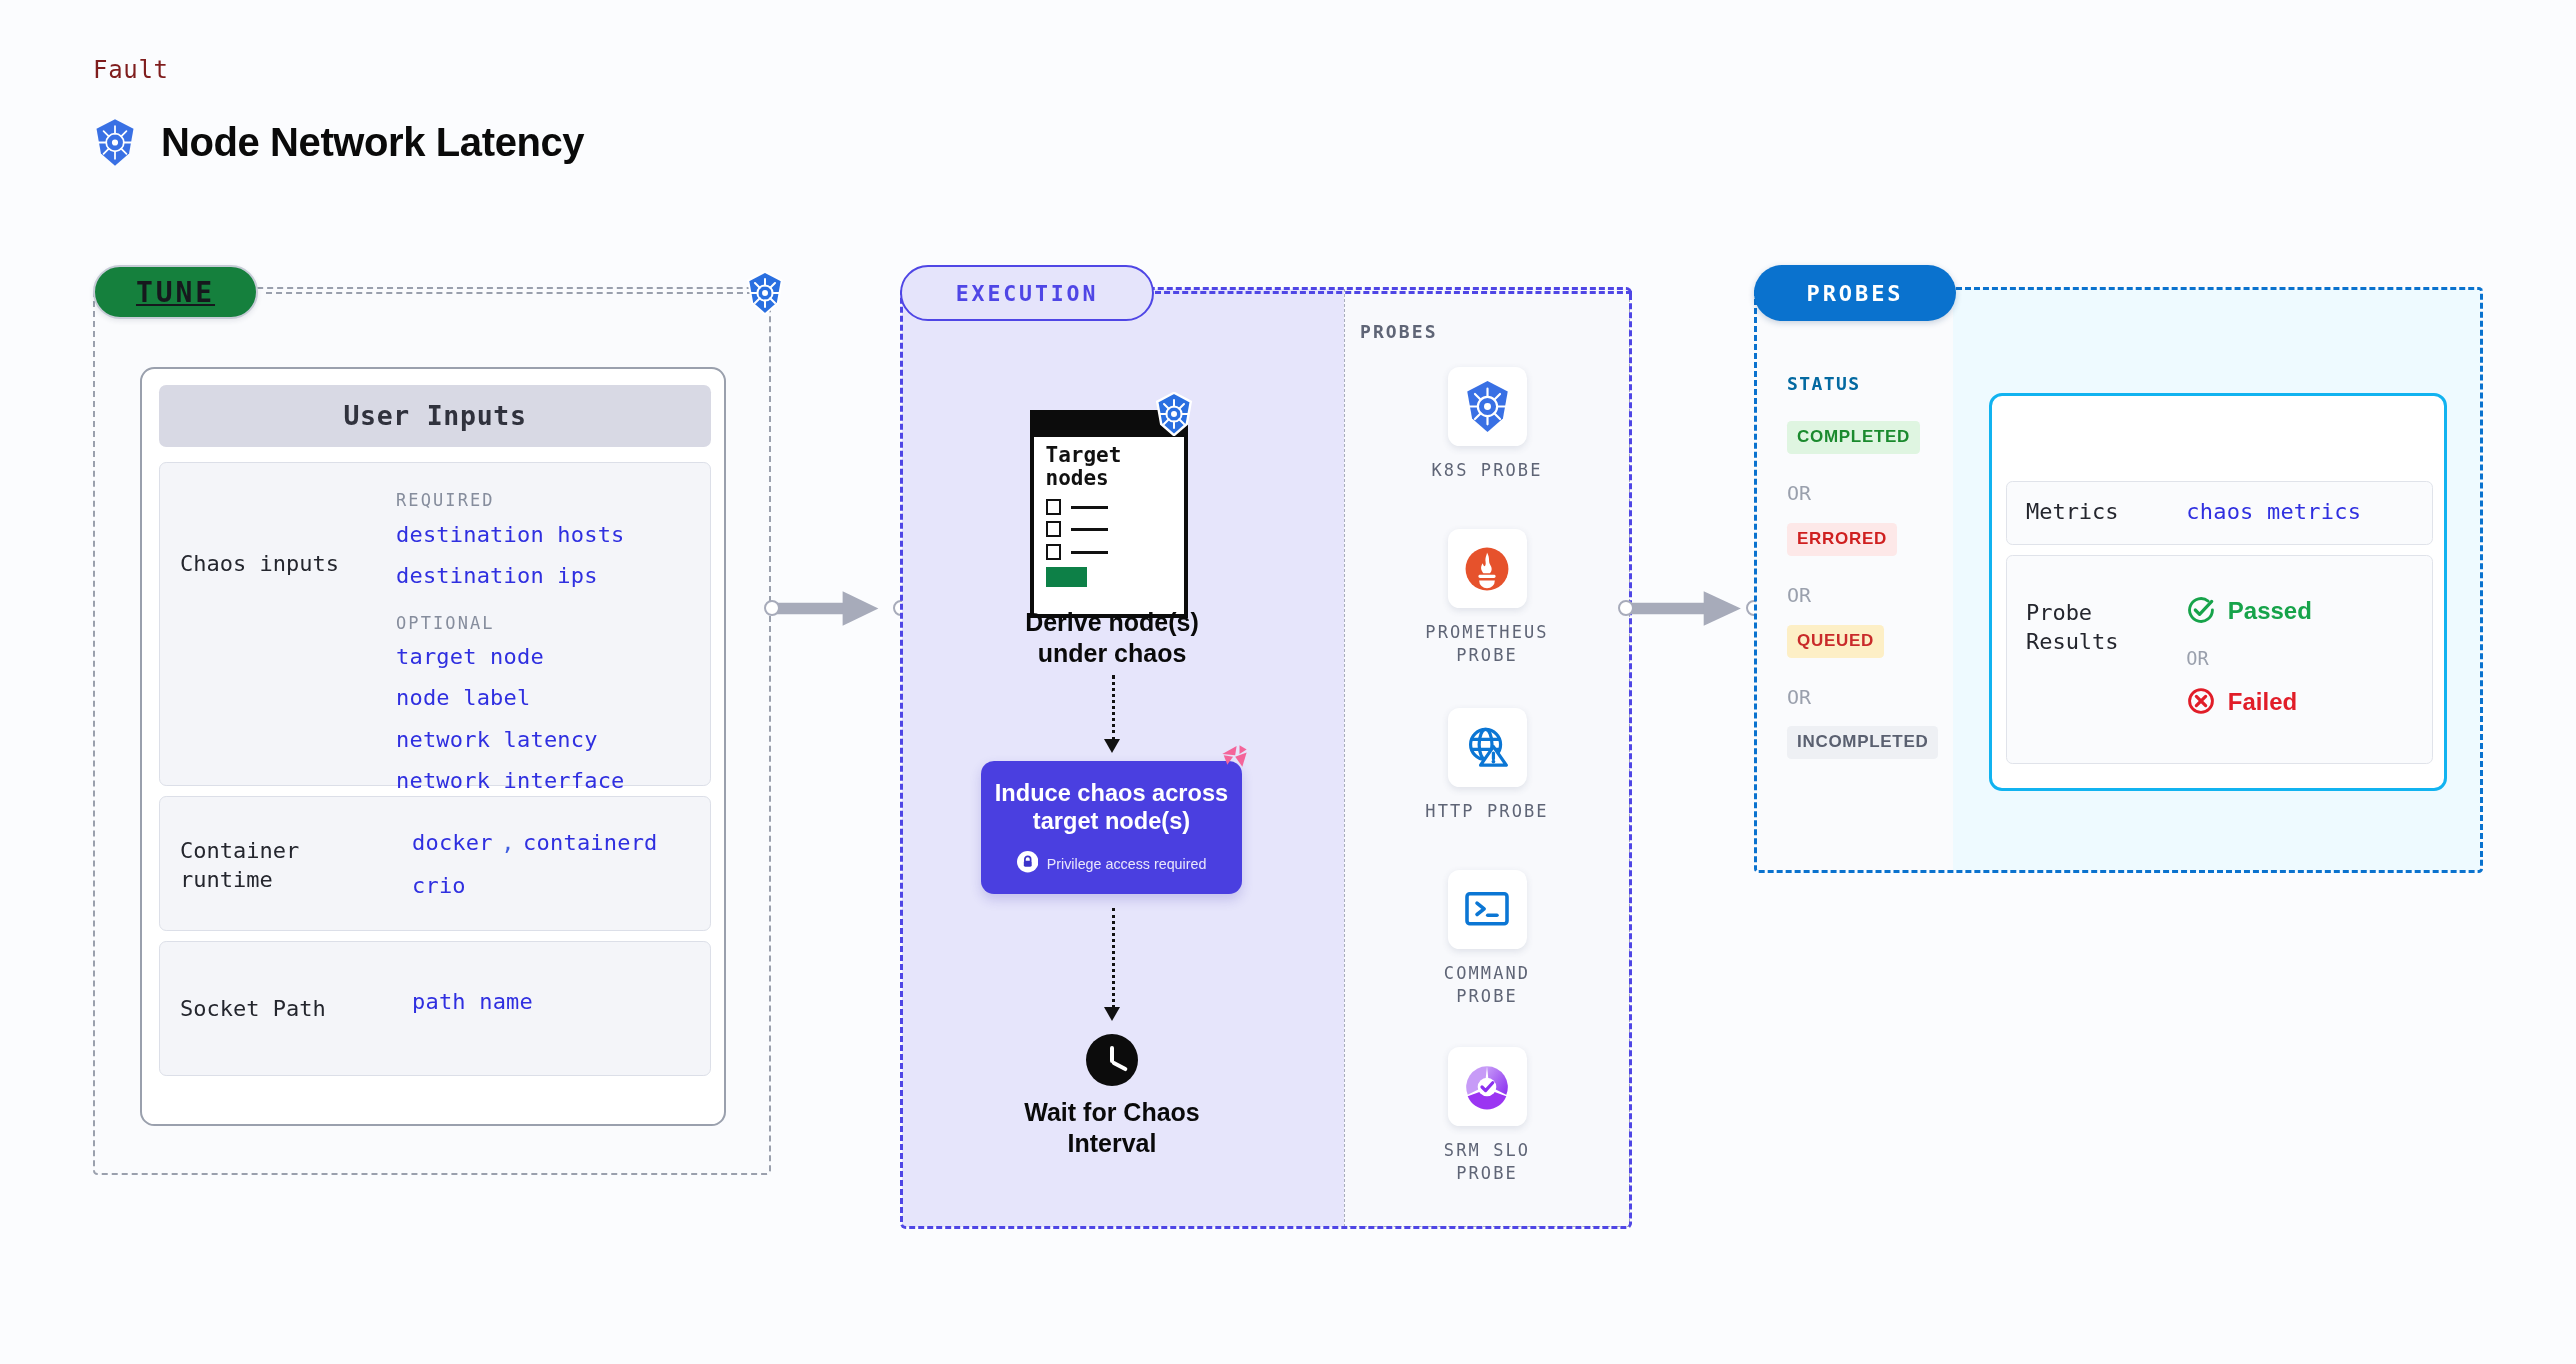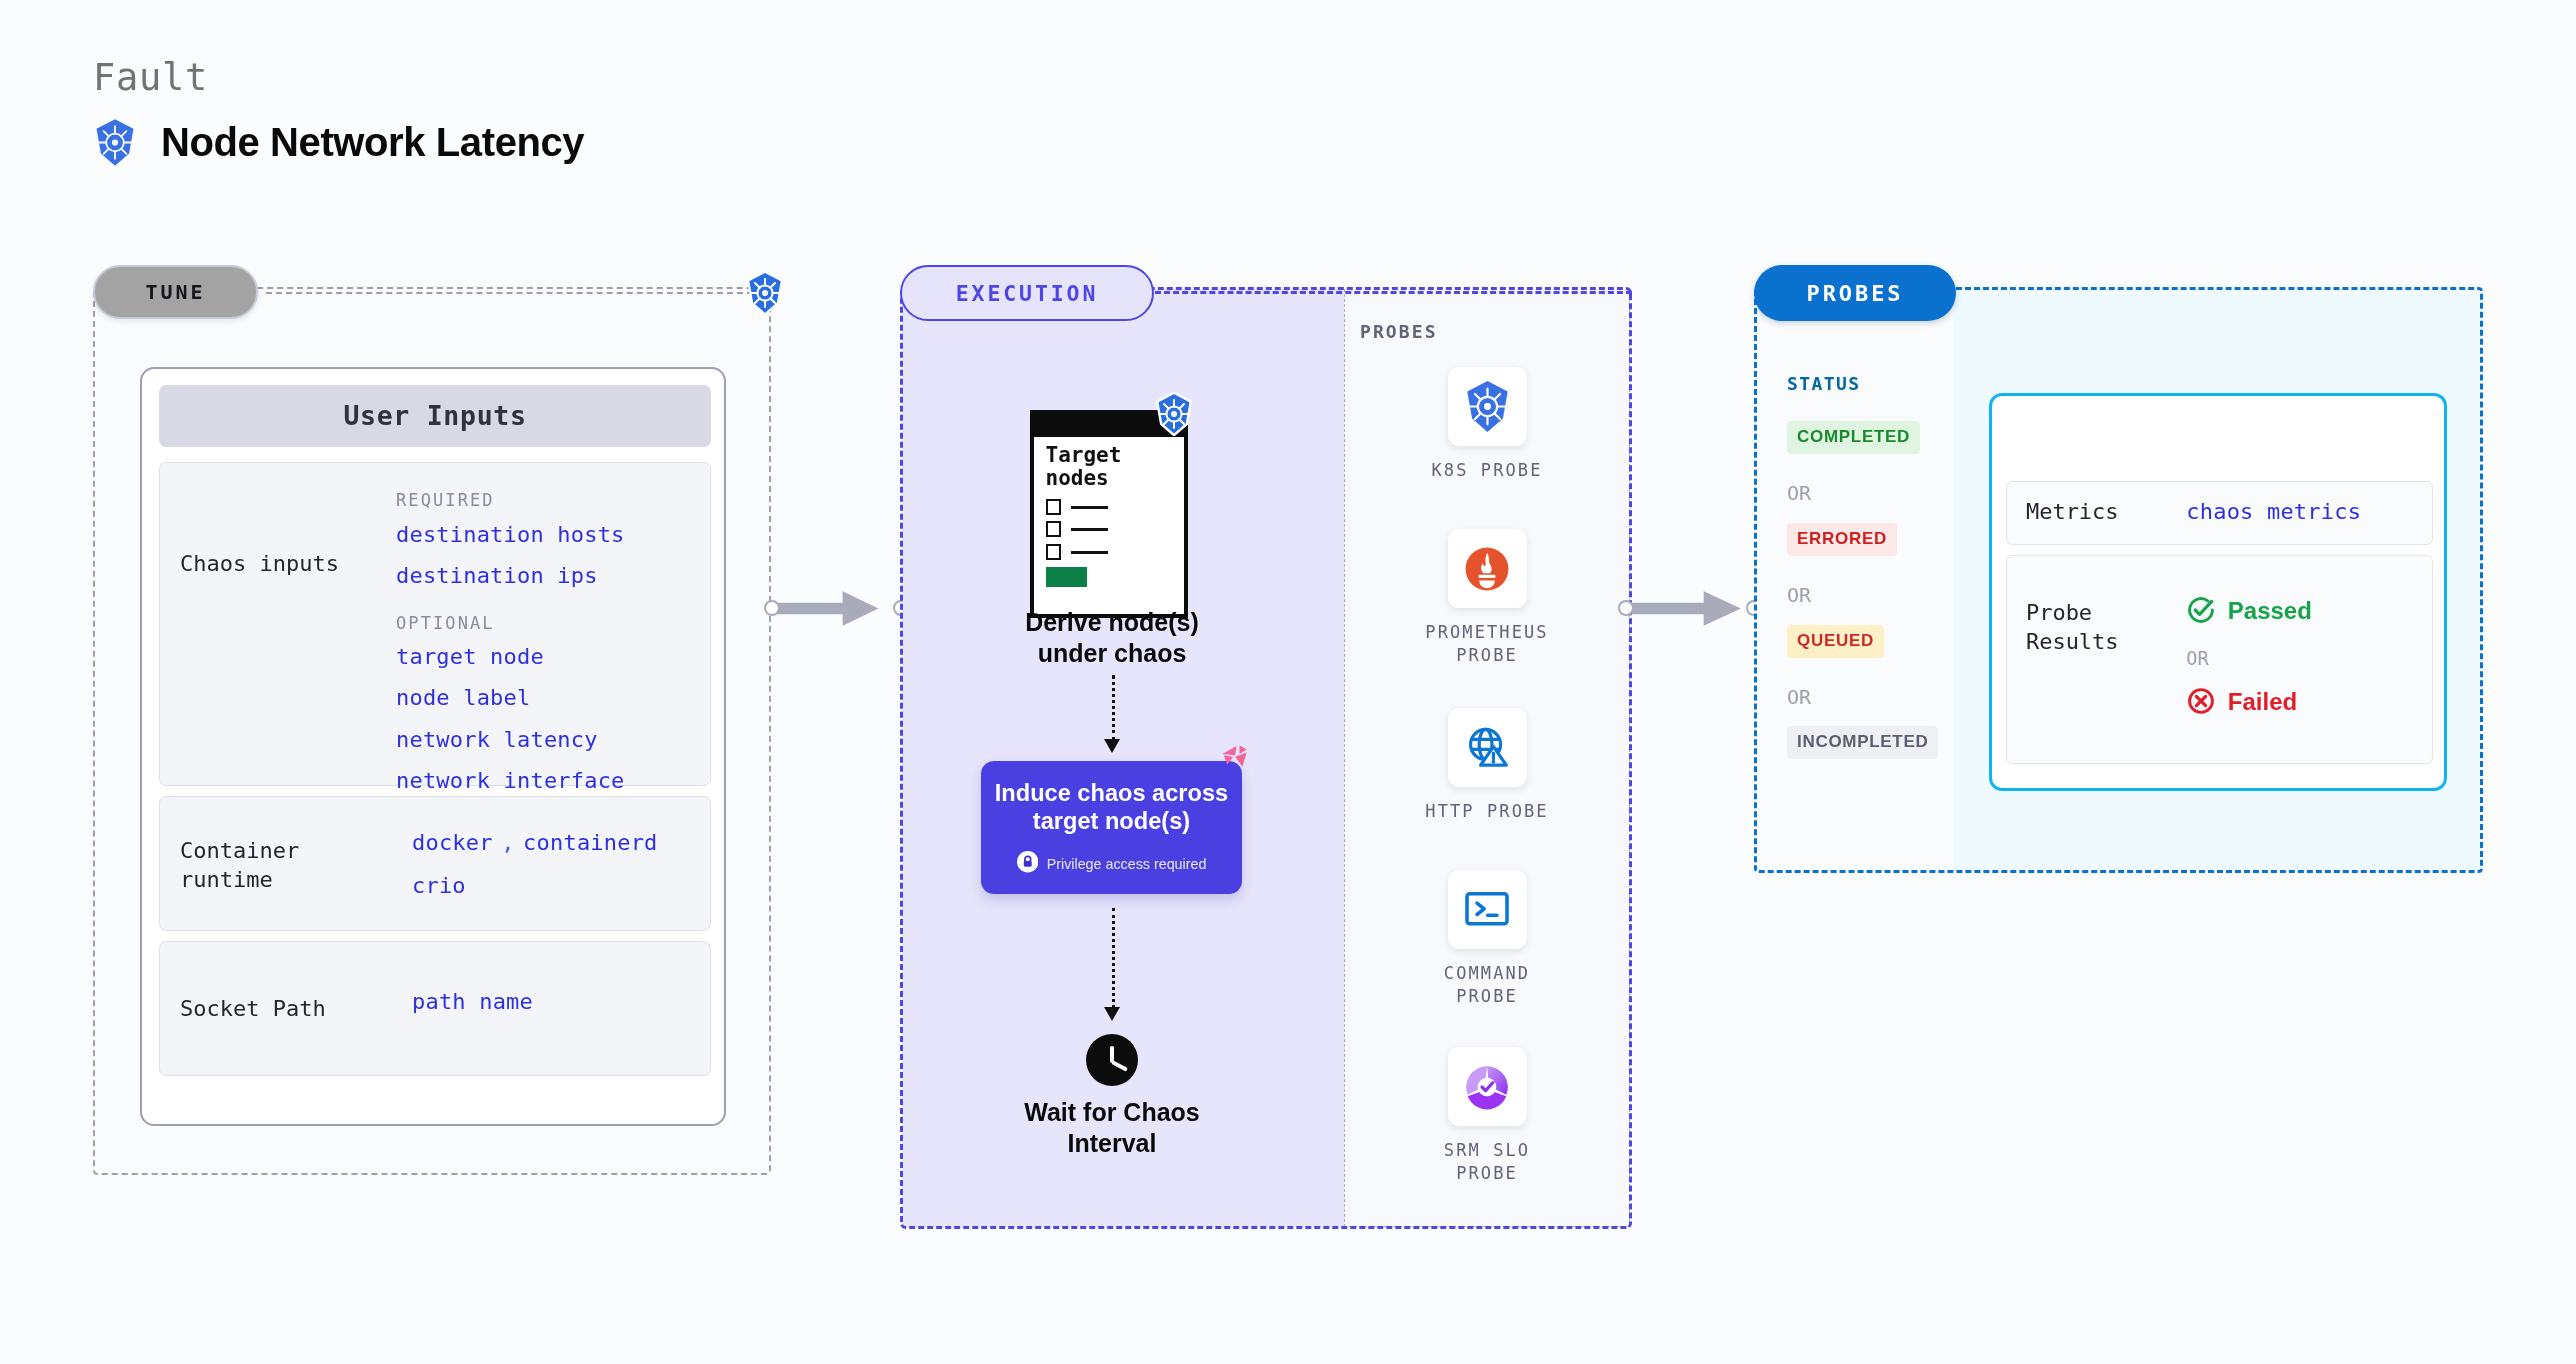--- a/index.html
+++ b/index.html
@@ -8,21 +8,21 @@
     background: #fbfcfe;
     font-family: "Liberation Sans", sans-serif;
     overflow: hidden;
   }
   .stage { position: relative; width: 2576px; height: 1365px; }
 
   
   .hdr-fault {
     position: absolute; left: 93px; top: 56px;
     font-family: "DejaVu Sans Mono", monospace;
-    font-size: 37px; color: #737373; letter-spacing: 0.7px;
+    font-size: 24px; color: #7f1d1d; letter-spacing: 0.7px;
   }
   .hdr-row {
     position: absolute; left: 93px; top: 118px;
     display: flex; align-items: center; gap: 24px;
   }
   .hdr-title {
     font-family: "Liberation Sans", sans-serif;
     font-size: 40px; font-weight: 700; color: #0a0a0a; letter-spacing: -0.4px;
   }
 
@@ -30,23 +30,24 @@
   .k8s { display: block; }
 
   
   .pill {
     position: absolute; display: flex; align-items: center; justify-content: center;
     font-family: "DejaVu Sans Mono", monospace;
     font-weight: 700; letter-spacing: 2.9px; z-index: 6;
   }
   .pill-tune {
     left: 93px; top: 265px; width: 165px; height: 54px;
-    background: #a3a3a3; border: 2.1px solid #c6cbd6; border-radius: 27px;
-    color: #16181d; font-size: 20px;
+    background: #15803d; border: 2.1px solid #c6cbd6; border-radius: 27px;
+    color: #16181d; font-size: 28px;
     box-shadow: 0 2.1px 5px rgba(40,50,80,.10);
+    text-decoration: underline;
   }
   .pill-exec {
     left: 900px; top: 265px; width: 254px; height: 56px;
     background: #e5e4fb; border: 2.9px solid #4f46e5; border-radius: 28px;
     color: #4f46e5; font-size: 21.5px;
   }
   .pill-result {
     left: 1754px; top: 265px; width: 202px; height: 56px;
     background: #0a72ce; border-radius: 28px;
     color: #ffffff; font-size: 22px;

